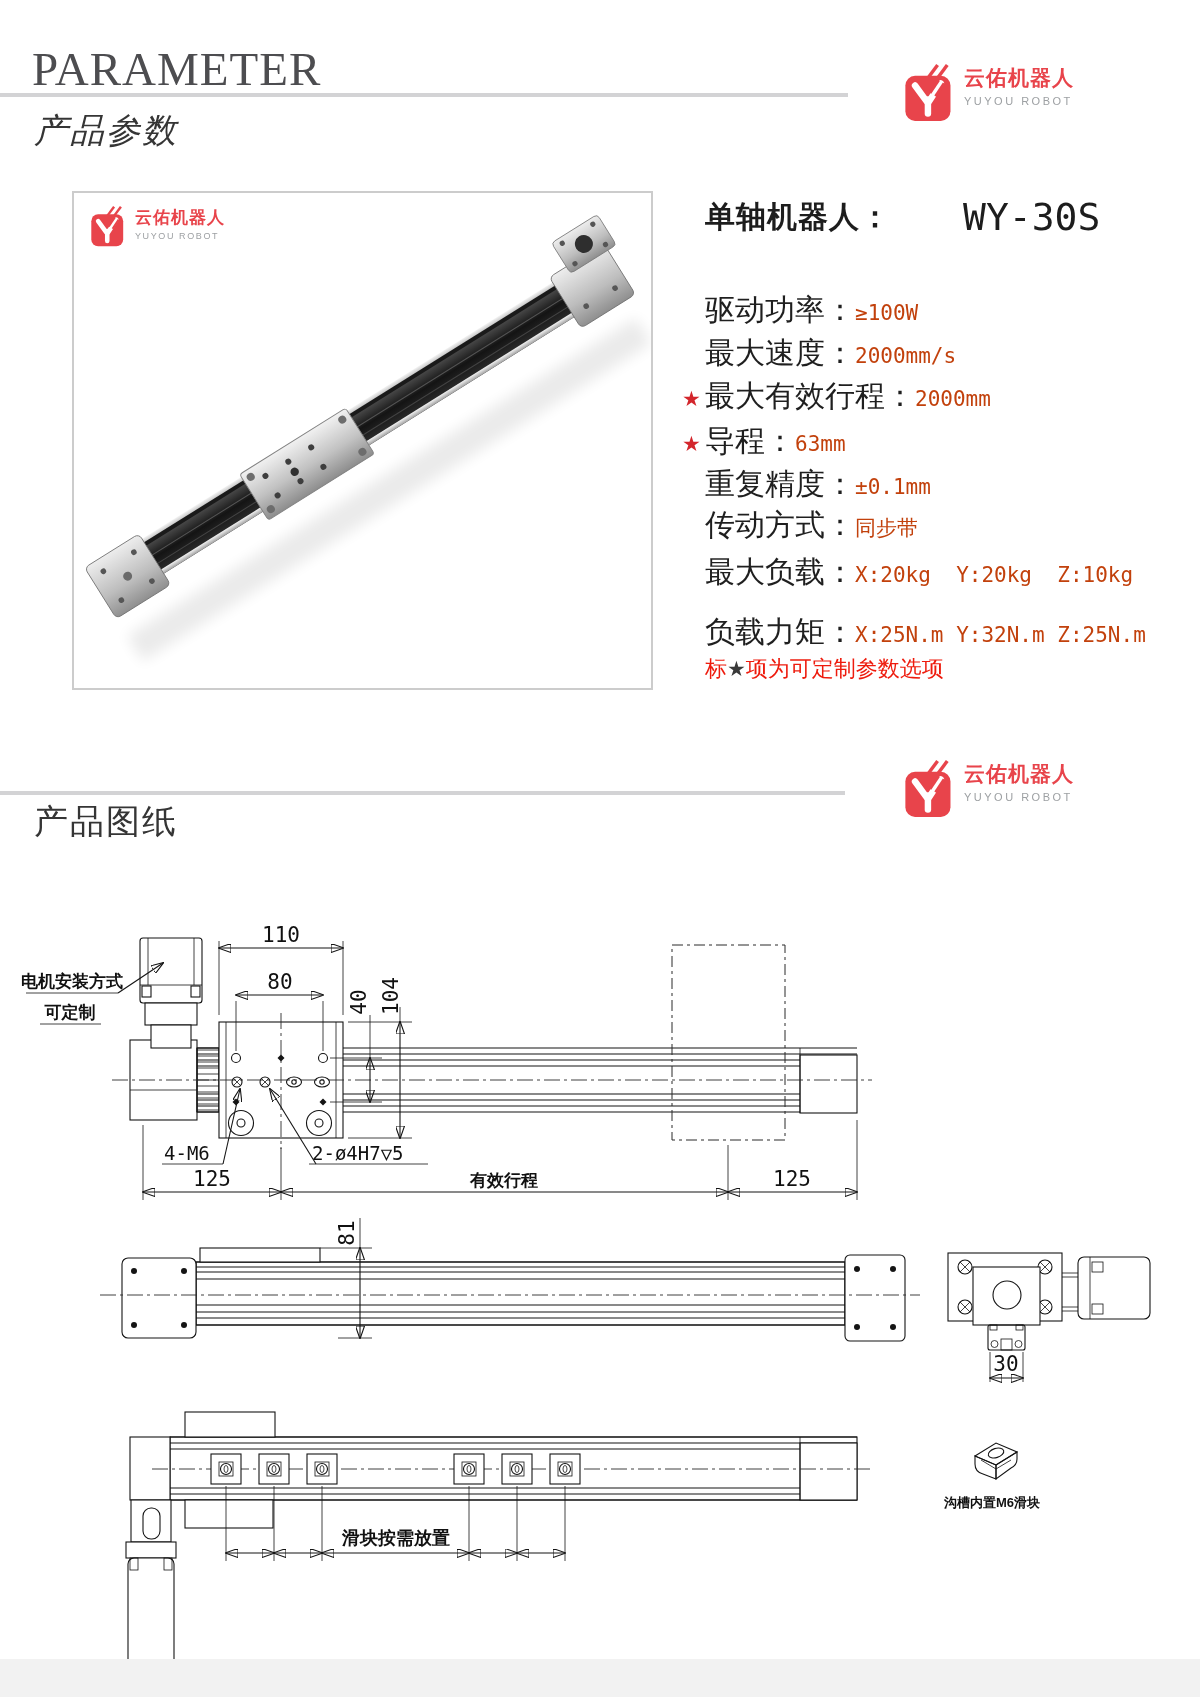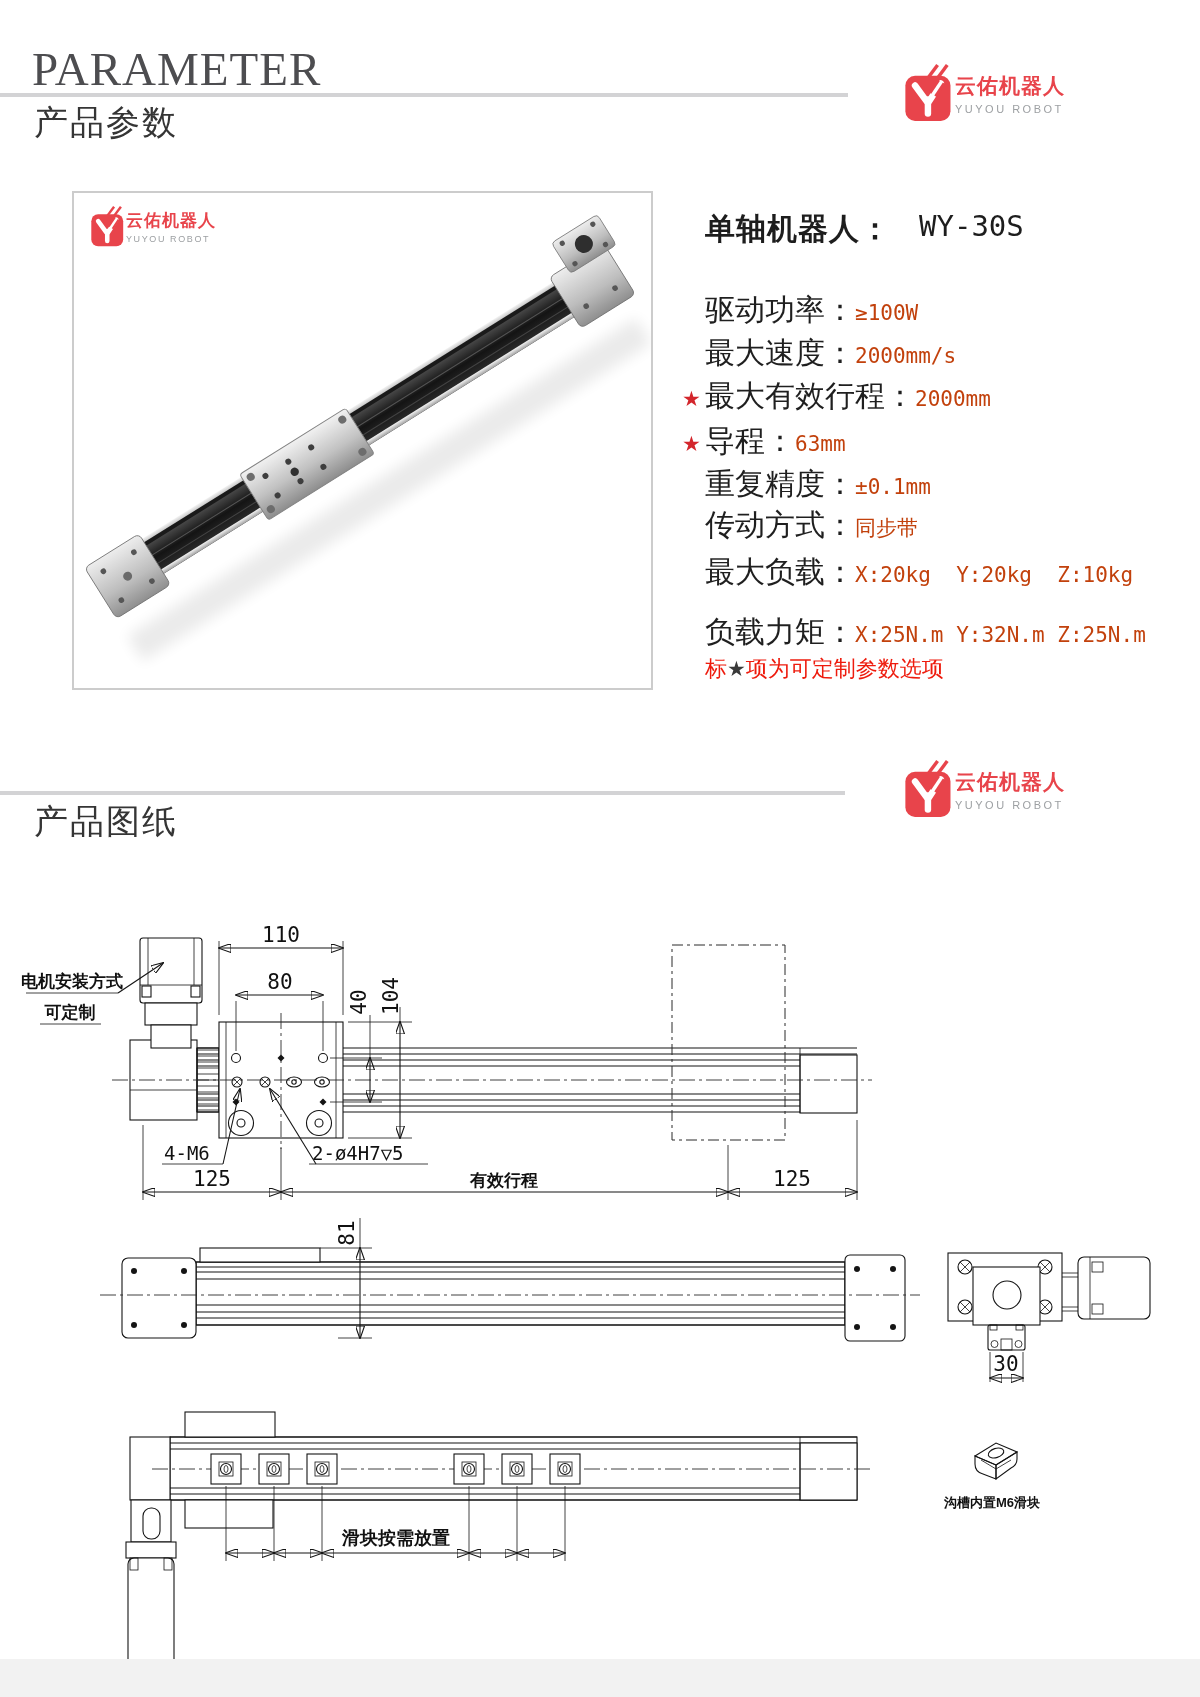--- a/index.html
+++ b/index.html
@@ -6,38 +6,38 @@
   .page{position:relative;width:1200px;height:1659px;background:#ffffff;margin:0 auto;
         font-family:"Liberation Sans",sans-serif;overflow:hidden;color:#222;}
 
   
   .sec-title-en{position:absolute;left:32px;font-family:"Liberation Serif",serif;
                 font-size:47px;color:#4d4d50;letter-spacing:1px;}
   .sec-title-zh{position:absolute;left:34px;font-size:34px;color:#353535;letter-spacing:2px;}
   .divider{position:absolute;left:0;height:4px;background:#d3d3d5;}
 
   
-  .brand{position:absolute;display:flex;align-items:center;gap:0;}
+  .brand{position:absolute;display:flex;gap:9px;}
   .brand-mark{width:52px;height:58px;flex:0 0 auto;}
   .brand-zh{color:#e8444b;font-weight:bold;font-size:21px;letter-spacing:1px;}
   .brand-en{color:#9da0a3;font-size:11px;letter-spacing:2.5px;margin-top:3px;}
   .brand-sm .brand-mark{width:36px;height:41px;}
   .brand-sm .brand-zh{font-size:17px;}
   .brand-sm .brand-en{font-size:9px;letter-spacing:1.6px;margin-top:2px;}
 
   
   .photo-box{position:absolute;left:72px;top:191px;width:577px;height:495px;
              border:2px solid #cccccc;background:#fff;}
   .photo-box svg{display:block;}
 
   
   .specs{position:absolute;left:682px;top:195px;width:500px;}
-  .spec-title{position:absolute;top:14px;left:23px;display:flex;align-items:flex-start;}
+  .spec-title{position:absolute;top:0;left:23px;display:flex;align-items:center;}
   .spec-type{font-size:30px;font-weight:bold;color:#1d1d1d;letter-spacing:1px;}
-  .spec-model{font-family:"DejaVu Sans Mono",monospace;font-size:29px;color:#1d1d1d;margin-left:28px;}
+  .spec-model{font-family:"DejaVu Sans Mono",monospace;font-size:38px;color:#1d1d1d;margin-left:72px;}
   .spec-row{position:absolute;left:0;white-space:nowrap;}
   .spec-row .star{display:inline-block;width:23px;font-size:21px;color:#d3262c;}
   .spec-row .star.ghost{visibility:hidden;}
   .spec-label{font-size:30px;color:#1f1f1f;}
   .spec-value{font-family:"DejaVu Sans Mono",monospace;font-size:21px;color:#c2410c;white-space:pre;}
   .load-row{position:absolute;left:23px;white-space:nowrap;}
   .note-row{position:absolute;left:23px;font-size:22px;white-space:nowrap;}
   .note-red{color:#ee1b0d;}
   .note-star{color:#3a3a3a;font-size:21px;}
 
@@ -58,21 +58,21 @@
   .zht{font-family:"Liberation Sans",sans-serif;font-weight:bold;font-size:17px;}
   .zhts{font-family:"Liberation Sans",sans-serif;font-weight:bold;font-size:13px;}
 </style>
 </head>
 <body>
 
 <div class="page">
 
   <div class="sec-title-en" style="top:42px;">PARAMETER</div>
   <div class="divider" style="top:93px;width:848px;"></div>
-  <div class="sec-title-zh" style="top:100px;">产品参数</div>
+  <div class="sec-title-zh" style="top:108px;font-style:italic;">产品参数</div>
 
   <div class="brand" style="left:903px;top:64px;">
     <svg class="brand-mark" viewBox="0 0 46 54">
       <line x1="31" y1="1" x2="22" y2="13" stroke="#e8444b" stroke-width="3.2"></line>
       <line x1="40" y1="1" x2="31" y2="13" stroke="#e8444b" stroke-width="3.2"></line>
       <rect x="1" y="11" width="42" height="42" rx="9" fill="#e8444b"></rect>
       <path d="M10,20 L21,35" stroke="#ffffff" stroke-width="6" stroke-linecap="round" fill="none"></path>
       <path d="M34,18 L23,35" stroke="#ffffff" stroke-width="6" stroke-linecap="round" fill="none"></path>
       <path d="M22,33 L22,46" stroke="#ffffff" stroke-width="6" stroke-linecap="round" fill="none"></path>
       <line x1="32" y1="15" x2="24" y2="27" stroke="#e8444b" stroke-width="2.6"></line>

